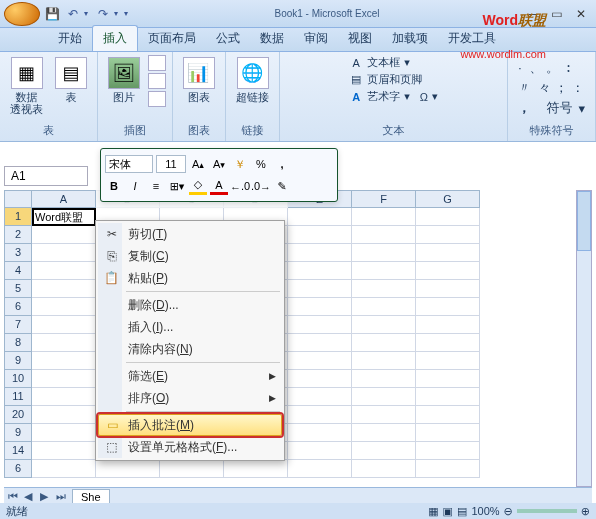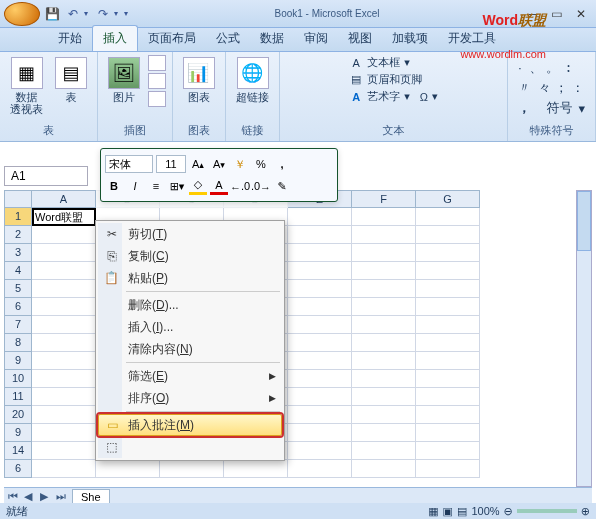--- a/index.html
+++ b/index.html
@@ -429,20 +429,21 @@
       <span>排序(<u>O</u>)</span>
       <span class="arrow">▶</span>
     </div>
   <div class="ctx-sep"></div>
   <div class="ctx-item hl">
       <span class="mic" style="color:#c90">▭</span>
       <span>插入批注(<u>M</u>)</span>
     </div>
   <div class="ctx-item">
       <span class="mic">⬚</span>
+      <span>设置单元格格式(<u>F</u>)...</span>
     </div>
 </div>
 
 <div class="sheet-tabs">
   <span class="sheet-nav">⏮</span>
   <span class="sheet-nav">◀</span>
   <span class="sheet-nav">▶</span>
   <span class="sheet-nav">⏭</span>
   <span class="sheet-tab">She</span>
 </div>

